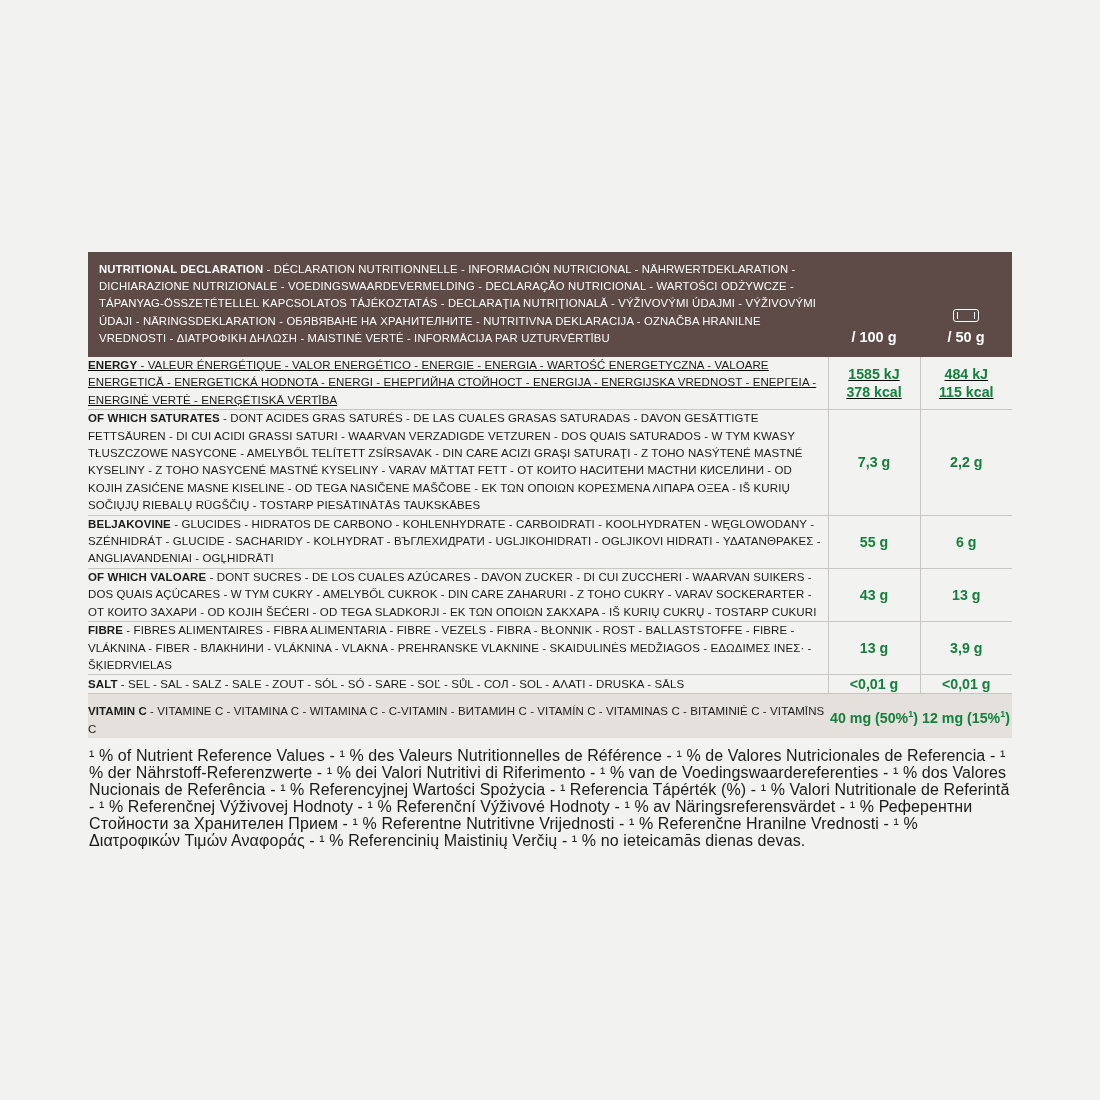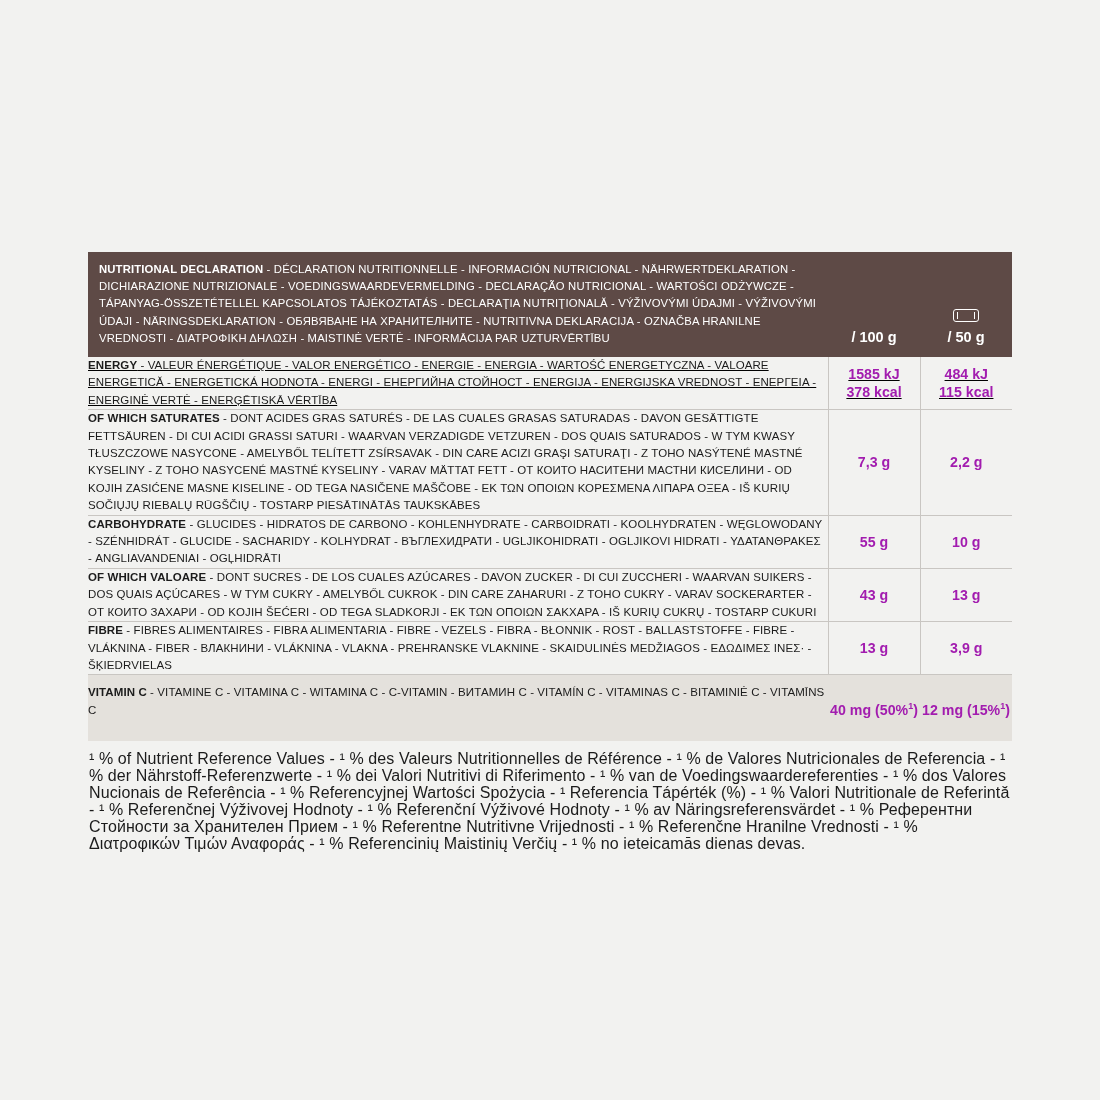--- a/index.html
+++ b/index.html
@@ -100,31 +100,31 @@
     color: #1b1b1b;
     padding: 6px 12px 7px 11px;
   }
   .row-label b {
     font-weight: bold;
   }
   .val {
     text-align: center;
     font-size: 14.2px;
     font-weight: bold;
-    color: #a21caf;
+    color: #15803d;
     line-height: 18px;
     white-space: nowrap;
   }
   tr.r { border-bottom: 1px solid #c9c6c2; }
   tr.r.first { border-top: none; text-decoration: underline; }
   tr.vitamin {
     background: #e4e1dc;
     border-bottom: none;
   }
-  tr.vitamin .row-label { padding-top: 9px; padding-bottom: 22px; }
+  tr.vitamin .row-label { padding-top: 9px; padding-bottom: 0; }
   .sup { font-size: 9px; vertical-align: super; }
 
   .footnote {
     font-size: 16px;
     line-height: 17px;
     color: #1b1b1b;
     letter-spacing: 0.1px;
     padding: 9px 2px 0 1px;
   }
   .colsep { border-left: 1px solid #c9c6c2; }
@@ -167,38 +167,43 @@
         </tr>
 
 
         <tr class="r">
           <td class="row-label"><b>OF WHICH SATURATES</b><span> - DONT ACIDES GRAS SATURÉS - DE LAS CUALES GRASAS SATURADAS - DAVON GESÄTTIGTE FETTSÄUREN - DI CUI ACIDI GRASSI SATURI - WAARVAN VERZADIGDE VETZUREN - DOS QUAIS SATURADOS - W TYM KWASY TŁUSZCZOWE NASYCONE - AMELYBŐL TELÍTETT ZSÍRSAVAK - DIN CARE ACIZI GRAŞI SATURAŢI - Z TOHO NASÝTENÉ MASTNÉ KYSELINY - Z TOHO NASYCENÉ MASTNÉ KYSELINY - VARAV MÄTTAT FETT - ОТ КОИТО НАСИТЕНИ МАСТНИ КИСЕЛИНИ - OD KOJIH ZASIĆENE MASNE KISELINE - OD TEGA NASIČENE MAŠČOBE - ΕΚ ΤΩΝ ΟΠΟΙΩΝ ΚΟΡΕΣΜΕΝΑ ΛΙΠΑΡΑ ΟΞΕΑ - IŠ KURIŲ SOČIŲJŲ RIEBALŲ RŪGŠČIŲ - TOSTARP PIESĀTINĀTĀS TAUKSKĀBES</span></td>
           <td class="val colsep">7,3 g</td>
           <td class="val colsep">2,2 g</td>
         </tr>
 
         <tr class="r">
-          <td class="row-label"><b>CARBOHYDRATE</b><span> - GLUCIDES - HIDRATOS DE CARBONO - KOHLENHYDRATE - CARBOIDRATI - KOOLHYDRATEN - WĘGLOWODANY - SZÉNHIDRÁT - GLUCIDE - SACHARIDY - KOLHYDRAT - ВЪГЛЕХИДРАТИ - UGLJIKOHIDRATI - OGLJIKOVI HIDRATI - ΥΔΑΤΑΝΘΡΑΚΕΣ - ANGLIAVANDENIAI - OGĻHIDRĀTI</span></td>
+          <td class="row-label"><b>BELJAKOVINE</b><span> - GLUCIDES - HIDRATOS DE CARBONO - KOHLENHYDRATE - CARBOIDRATI - KOOLHYDRATEN - WĘGLOWODANY - SZÉNHIDRÁT - GLUCIDE - SACHARIDY - KOLHYDRAT - ВЪГЛЕХИДРАТИ - UGLJIKOHIDRATI - OGLJIKOVI HIDRATI - ΥΔΑΤΑΝΘΡΑΚΕΣ - ANGLIAVANDENIAI - OGĻHIDRĀTI</span></td>
           <td class="val colsep">55 g</td>
-          <td class="val colsep">10 g</td>
+          <td class="val colsep">6 g</td>
         </tr>
 
         <tr class="r">
           <td class="row-label"><b>OF WHICH VALOARE</b><span> - DONT SUCRES - DE LOS CUALES AZÚCARES - DAVON ZUCKER - DI CUI ZUCCHERI - WAARVAN SUIKERS - DOS QUAIS AÇÚCARES - W TYM CUKRY - AMELYBŐL CUKROK - DIN CARE ZAHARURI - Z TOHO CUKRY - VARAV SOCKERARTER - ОТ КОИТО ЗАХАРИ - OD KOJIH ŠEĆERI - OD TEGA SLADKORJI - ΕΚ ΤΩΝ ΟΠΟΙΩΝ ΣΑΚΧΑΡΑ - IŠ KURIŲ CUKRŲ - TOSTARP CUKURI</span></td>
           <td class="val colsep">43 g</td>
           <td class="val colsep">13 g</td>
         </tr>
 
         <tr class="r">
           <td class="row-label"><b>FIBRE</b><span> - FIBRES ALIMENTAIRES - FIBRA ALIMENTARIA - FIBRE - VEZELS - FIBRA - BŁONNIK - ROST - BALLASTSTOFFE - FIBRE - VLÁKNINA - FIBER - ВЛАКНИНИ - VLÁKNINA - VLAKNA - PREHRANSKE VLAKNINE - SKAIDULINĖS MEDŽIAGOS - ΕΔΩΔΙΜΕΣ ΙΝΕΣ· - ŠĶIEDRVIELAS</span></td>
           <td class="val colsep">13 g</td>
           <td class="val colsep">3,9 g</td>
         </tr>
 
 
+        <tr class="r">
+          <td class="row-label"><b>SALT</b><span> - SEL - SAL - SALZ - SALE - ZOUT - SÓL - SÓ - SARE - SOĽ - SŮL - СОЛ - SOL - ΑΛΑΤΙ - DRUSKA - SĀLS</span></td>
+          <td class="val colsep">&lt;0,01 g</td>
+          <td class="val colsep">&lt;0,01 g</td>
+        </tr>
 
         <tr class="vitamin">
           <td class="row-label"><b>VITAMIN C</b><span> - VITAMINE C - VITAMINA C - WITAMINA C - C-VITAMIN - ВИТАМИН C - VITAMÍN C - VITAMINAS C - BITAMINIĖ C - VITAMĪNS C</span></td>
           <td class="val"><span>40 mg (50%</span><span class="sup">1</span><span>)</span></td>
           <td class="val"><span>12 mg (15%</span><span class="sup">1</span><span>)</span></td>
         </tr>
       </tbody>
     </table>
 
     <div class="footnote">¹ % of Nutrient Reference Values - ¹ % des Valeurs Nutritionnelles de Référence - ¹ % de Valores Nutricionales de Referencia - ¹ % der Nährstoff-Referenzwerte - ¹ % dei Valori Nutritivi di Riferimento - ¹ % van de Voedingswaardereferenties - ¹ % dos Valores Nucionais de Referência - ¹ % Referencyjnej Wartości Spożycia - ¹ Referencia Tápérték (%) - ¹ % Valori Nutritionale de Referintă - ¹ % Referenčnej Výživovej Hodnoty - ¹ % Referenční Výživové Hodnoty - ¹ % av Näringsreferensvärdet - ¹ % Референтни Стойности за Хранителен Прием - ¹ % Referentne Nutritivne Vrijednosti - ¹ % Referenčne Hranilne Vrednosti - ¹ % Διατροφικών Τιμών Αναφοράς - ¹ % Referencinių Maistinių Verčių - ¹ % no ieteicamās dienas devas.</div>

